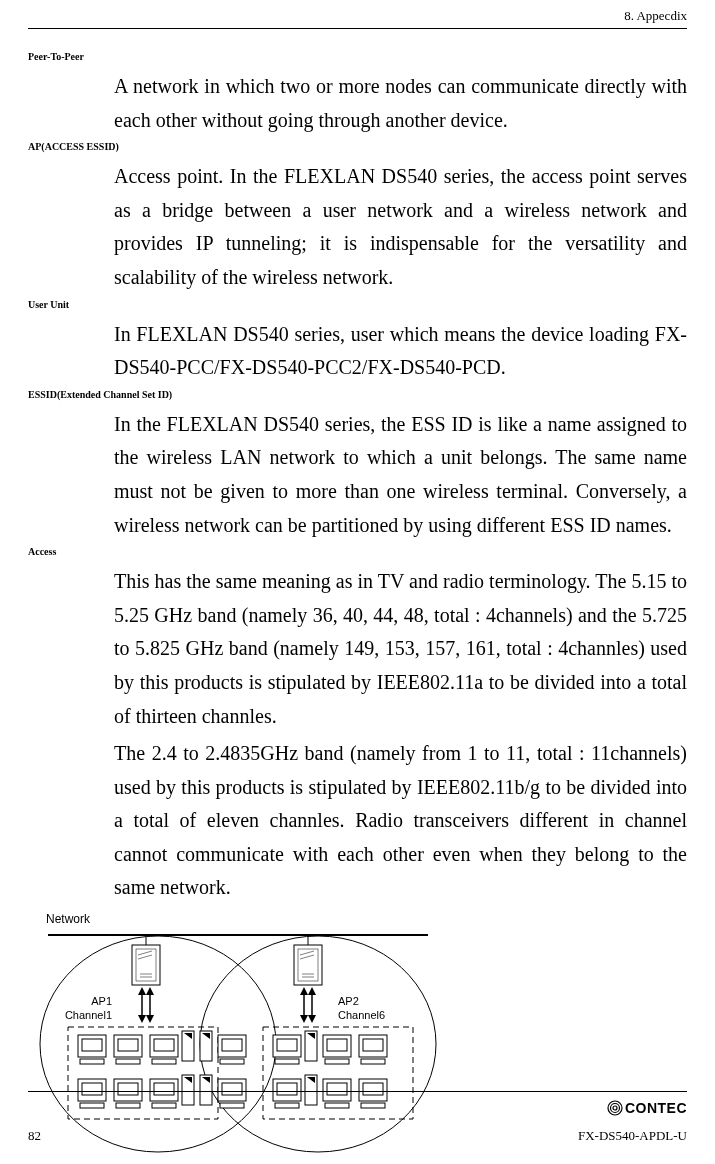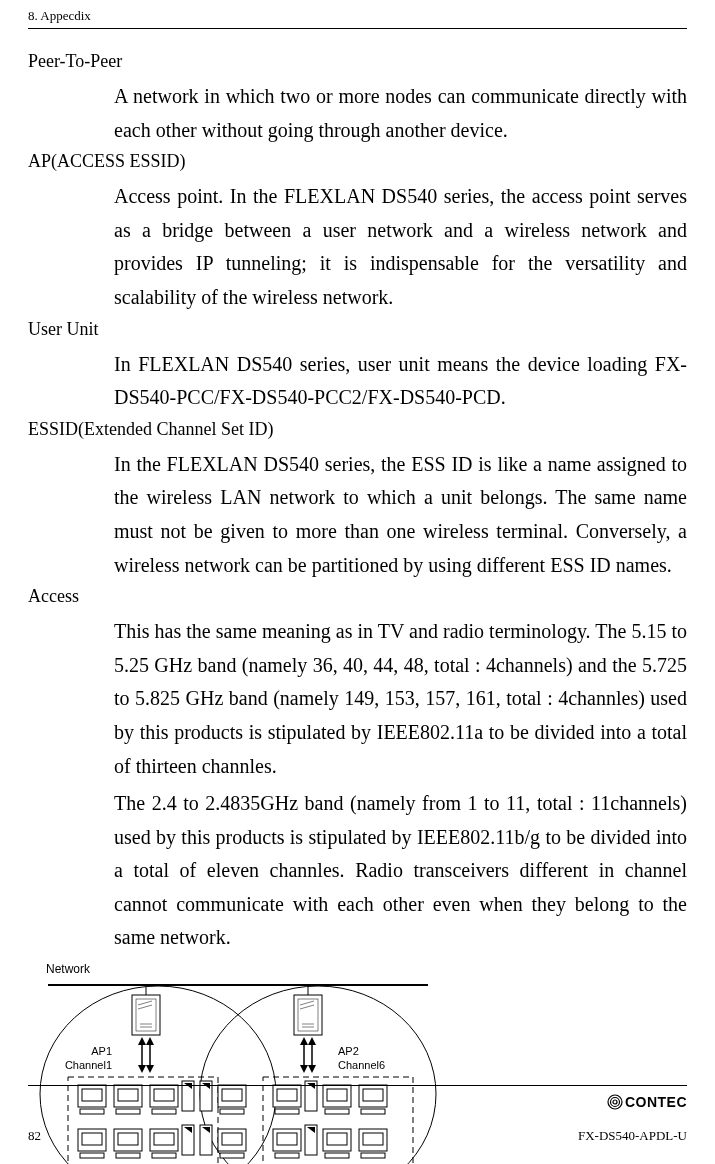--- a/index.html
+++ b/index.html
@@ -8,29 +8,30 @@
     background: #fff;
     color: #000;
     width: 715px;
     height: 1164px;
     position: relative;
     padding: 8px 28px 0 28px;
   }
   .header-chapter {
     font-size: 13px;
     margin-bottom: 4px;
+    text-align: right;
   }
   .header-rule {
     border: none;
     border-top: 1px solid #000;
     margin-bottom: 22px;
   }
   .term {
-    font-size: 18px;
-    font-weight: normal;
+    font-size: 10px;
+    font-weight: bold;
     margin-bottom: 8px;
   }
   .definition {
     font-size: 20px;
     line-height: 1.68;
     margin-left: 86px;
     margin-right: 0;
     margin-bottom: 4px;
     text-align: justify;
   }
@@ -67,38 +68,38 @@
     justify-content: flex-end;
     gap: 2px;
     font-size: 14px;
   }
   .contec-circle {
     display: inline-block;
     vertical-align: middle;
   }
   .model-no {
     font-size: 13px;
-    margin-top: 18px;
+    margin-top: 12px;
     text-align: center;
   }
 </style>
 </head>
 <body>
 
 <div class="header-chapter">8. Appecdix</div>
 <hr class="header-rule">
 
 <div class="term">Peer-To-Peer</div>
 <div class="definition">A network in which two or more nodes can communicate directly with each other without going through another device.</div>
 
 <div class="term">AP(ACCESS ESSID)</div>
 <div class="definition">Access point.  In the FLEXLAN DS540 series, the access point serves as a bridge between a user network and a wireless network and provides IP tunneling; it is indispensable for the versatility and scalability of the wireless network.</div>
 
 <div class="term">User Unit</div>
-<div class="definition">In FLEXLAN DS540 series, user unit means the device loading FX-DS540-PCC/FX-DS540-PCC2/FX-DS540-PCD.</div>
+<div class="definition">In FLEXLAN DS540 series, user which means the device loading FX-DS540-PCC/FX-DS540-PCC2/FX-DS540-PCD.</div>
 
 <div class="term">ESSID(Extended Channel Set ID)</div>
 <div class="definition">In the FLEXLAN DS540 series, the ESS ID is like a name assigned to the wireless LAN network to which a unit belongs.  The same name must not be given to more than one wireless terminal.  Conversely, a wireless network can be partitioned by using different ESS ID names.</div>
 
 <div class="term">Access</div>
 <div class="definition">This has the same meaning as in TV and radio terminology.  The 5.15 to 5.25 GHz band (namely 36, 40, 44, 48, total : 4channels) and the 5.725 to 5.825 GHz band (namely 149, 153, 157, 161, total : 4channles) used by this products is stipulated by IEEE802.11a to be divided into a total of thirteen channles.</div>
 <div class="definition">The 2.4 to 2.4835GHz band (namely from 1 to 11, total : 11channels) used by this products is stipulated by IEEE802.11b/g to be divided into a total of eleven channles.  Radio transceivers different in channel cannot communicate with each other even when they belong to the same network.</div>
 
 <div class="diagram-wrap">
   <svg width="420" height="250" viewBox="0 0 420 250">

